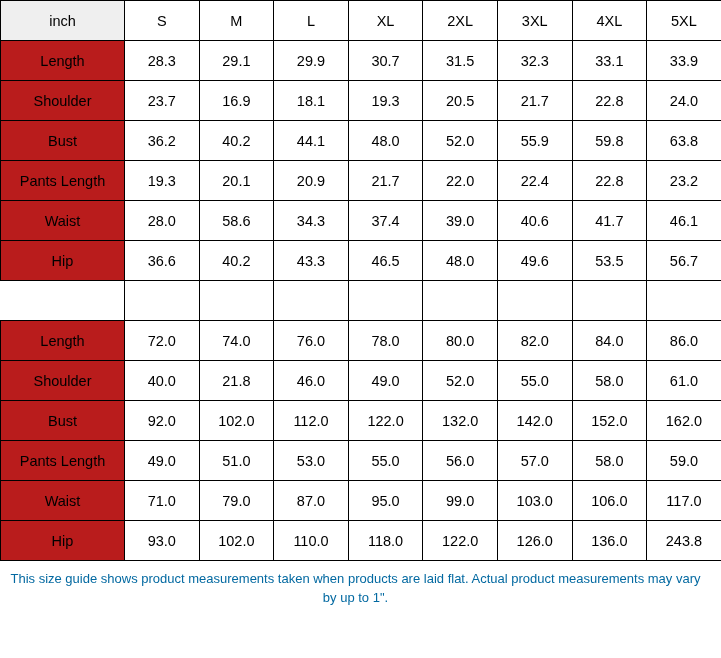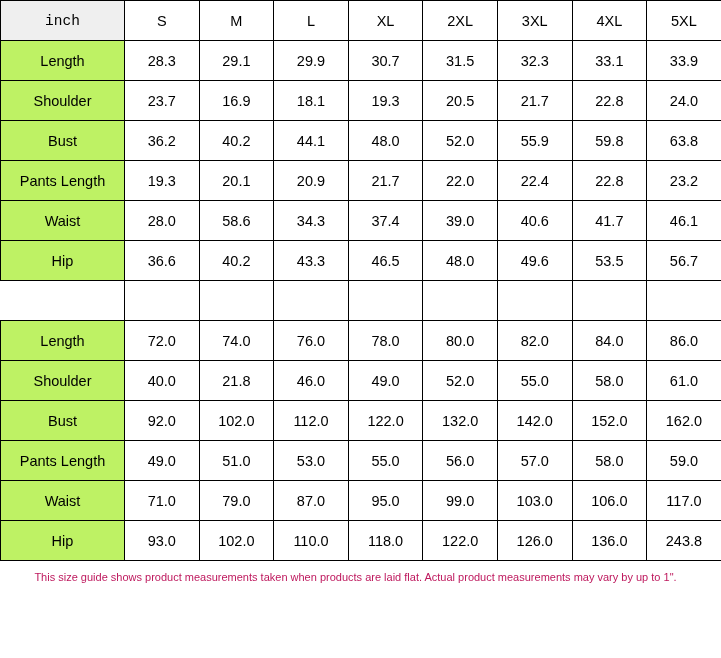--- a/index.html
+++ b/index.html
@@ -32,27 +32,26 @@
     box-sizing: border-box;
     padding: 0 2px;
     overflow: hidden;
     white-space: nowrap;
   }
   
   table.size-table col.label-col { width: 124px; }
   table.size-table col.size-col  { width: 74.6px; }
 
   td.row-label {
-    background: #bef264;
+    background: #b91c1c;
     font-size: 15px;
   }
   td.header-cell {
     background: #efefef;
     font-size: 15px;
-    font-family: Liberation Mono, monospace;
   }
   td.header-size {
     background: #ffffff;
     font-size: 15px;
   }
   td.value-cell {
     background: #ffffff;
   }
   
   .spacer-row td {
@@ -61,25 +60,25 @@
     border-right: none;
     border-top: 1px solid #000000;
     border-bottom: 1px solid #000000;
     background: #ffffff;
   }
   .spacer-row td.spacer-label {
     border-left: none;
     background: #ffffff;
   }
   .footnote {
-    font-size: 11px;
+    font-size: 13px;
     text-align: center;
     line-height: 1.45;
     padding: 9px 16px 0 6px;
-    color: #be185d;
+    color: #0369a1;
   }
 </style>
 </head>
 <body>
 
 <div class="size-guide">
   <table class="size-table">
     <colgroup>
       <col class="label-col">
       <col class="size-col">

